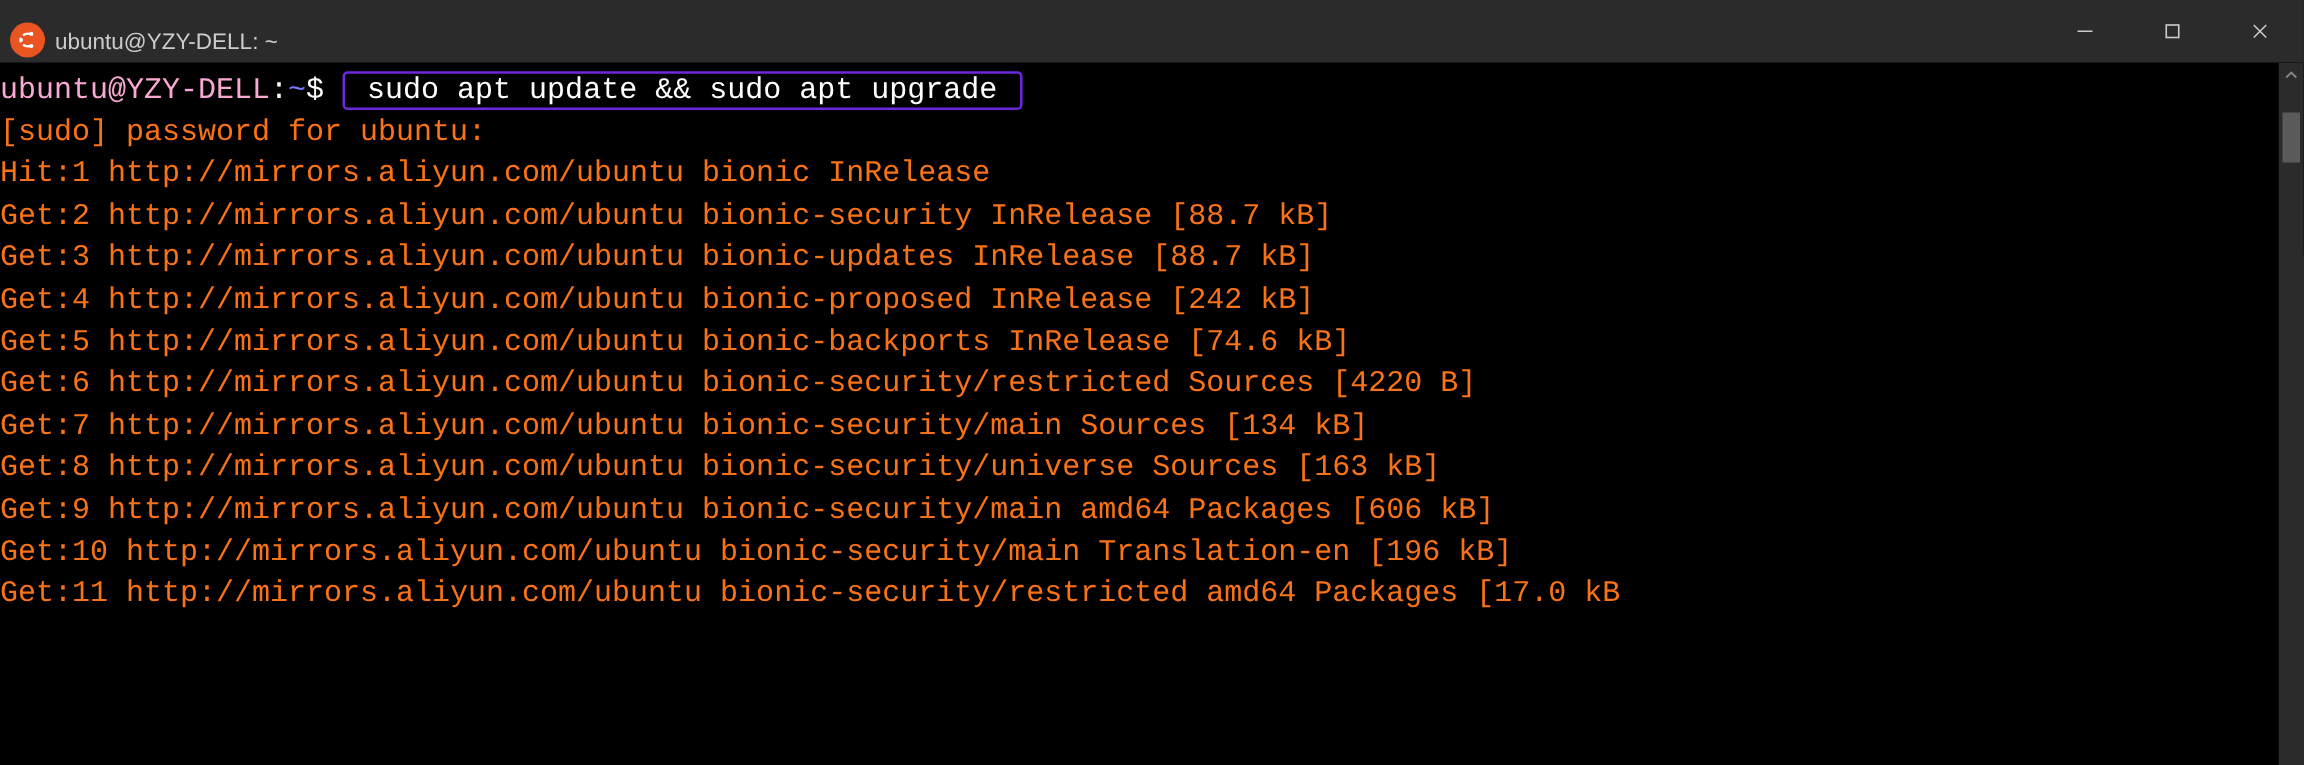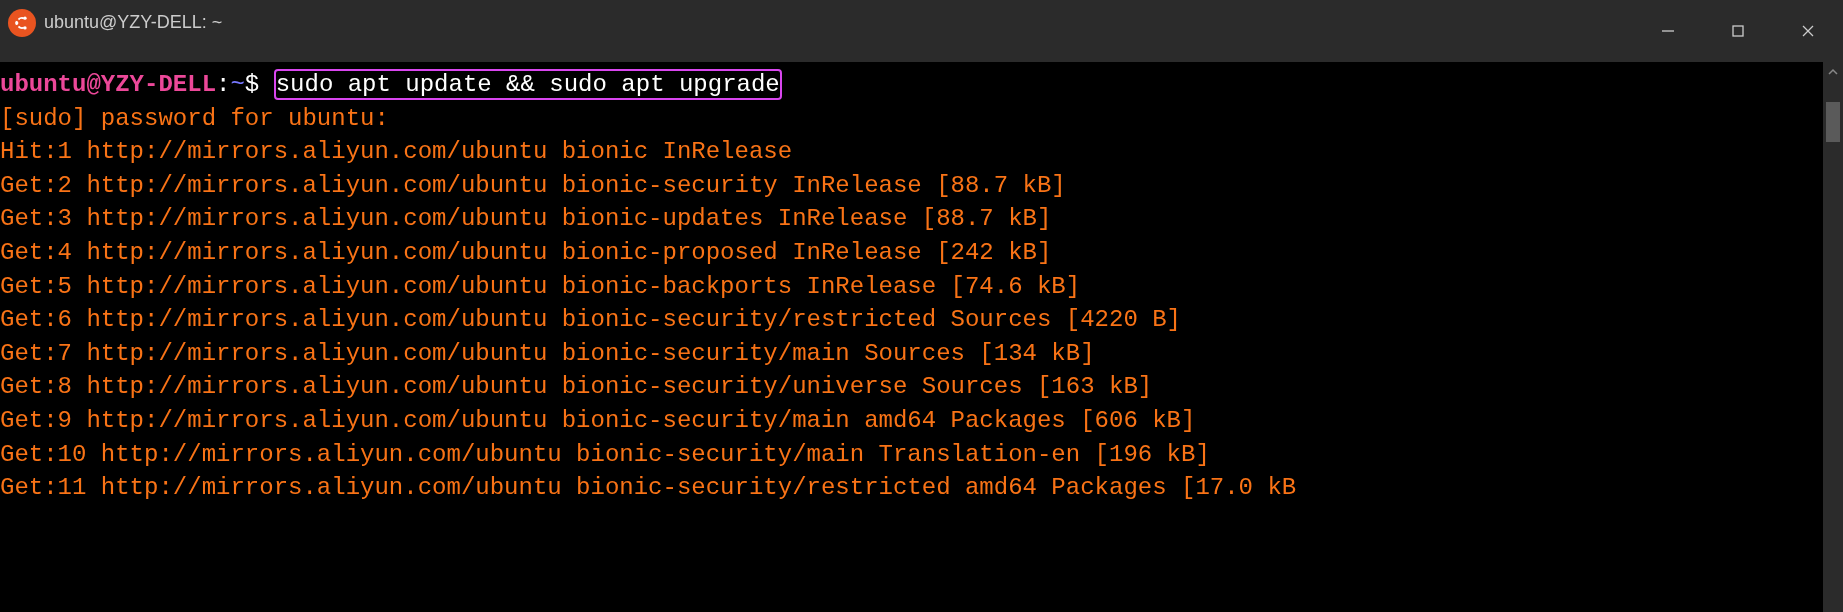--- a/index.html
+++ b/index.html
@@ -11,24 +11,24 @@
       background: #2b2b2b;
       font-family: 'Consolas', 'Courier New', monospace;
       font-size: 24px;
       line-height: 1.4;
       overflow: hidden;
       width: 1843px;
       height: 612px;
     }
     .titlebar {
       background: #2b2b2b;
-      height: 62px;
+      height: 50px;
       display: flex;
-      align-items: center;
-      padding: 0 0 16px 8px;
+      align-items: flex-end;
+      padding: 0 0 4px 8px;
       color: #cccccc;
       font-family: 'Segoe UI', sans-serif;
       font-size: 18px;
       position: relative;
     }
     .app-icon {
       width: 28px;
       height: 28px;
       background: #E95420;
       border-radius: 50%;
@@ -63,36 +63,35 @@
       color: #ffffff;
       padding: 6px 0 0 0;
       height: calc(100% - 50px);
       position: relative;
       overflow: hidden;
     }
     .terminal-content {
       white-space: pre;
     }
     .prompt-user {
-      color: #ec4899;
-      font-weight: bold;
+      color: #f9a8d4;
     }
     .prompt-colon {
       color: #ffffff;
     }
     .prompt-path {
       color: #7878ff;
     }
     .prompt-dollar {
       color: #ffffff;
     }
     .command-highlight {
-      border: 2px solid #d946ef;
+      border: 2px solid #6d28d9;
       border-radius: 4px;
-      padding: 0 0;
+      padding: 0 18px;
     }
     .output-line {
       color: #f97316;
     }
     .scrollbar {
       position: absolute;
       right: 0;
       top: 0;
       width: 20px;
       height: 100%;

